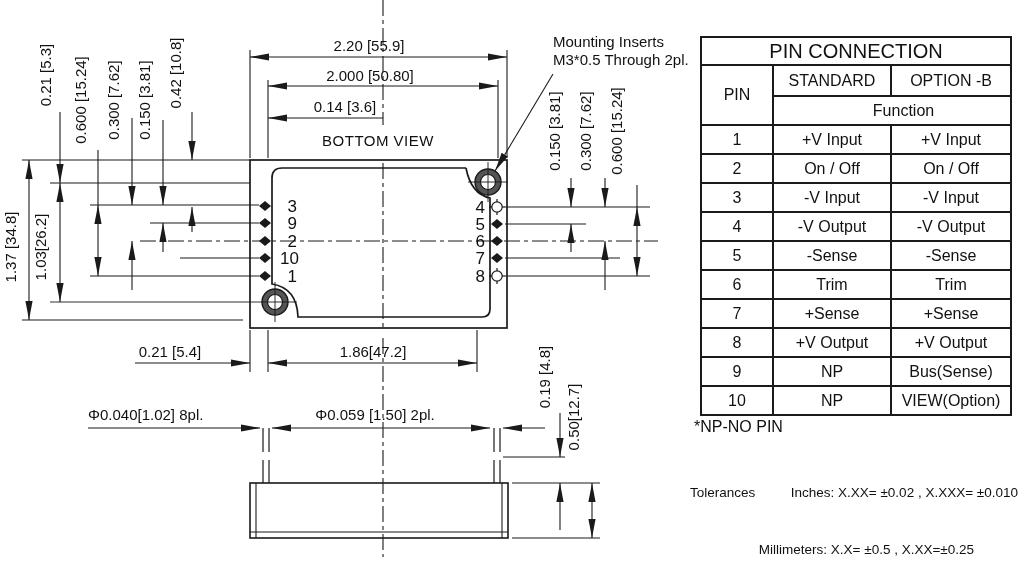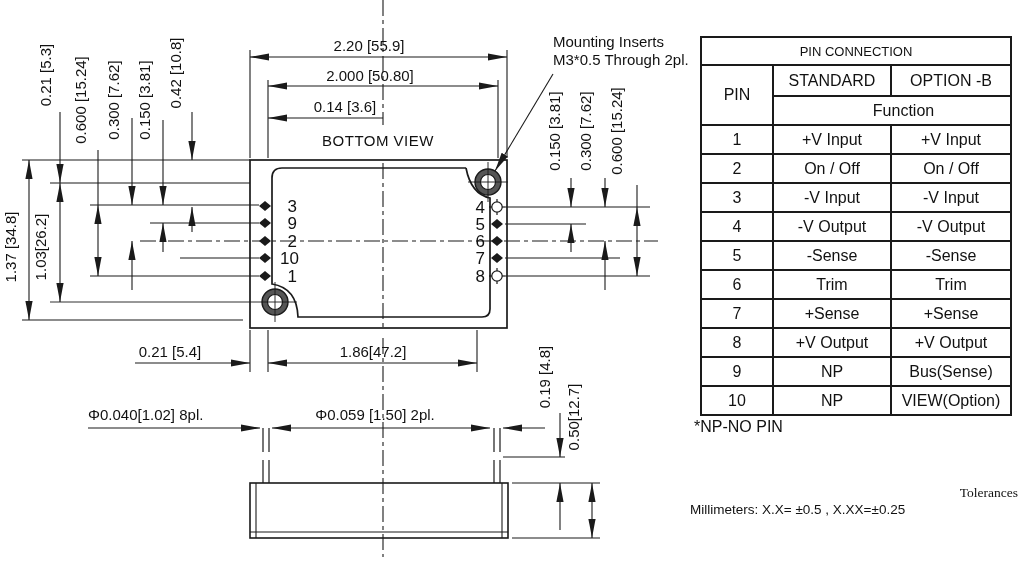--- a/index.html
+++ b/index.html
@@ -8,31 +8,31 @@
   svg text{font-family:"Liberation Sans",sans-serif;fill:#111;}
   .dim{font-size:15px;}
   .pinNum{font-size:17px;}
   .viewLbl{font-size:15px;letter-spacing:.5px;}
 
   #pin-table-wrap{position:absolute;left:700px;top:36px;}
   table.pin{border-collapse:collapse;table-layout:fixed;width:310px;
             font-size:16px;}
   table.pin th,table.pin td{border:2px solid #1a1a1a;text-align:center;
             padding:0;font-weight:normal;color:#111;}
-  tr.title-row th{height:26px;font-size:13px;}
+  tr.title-row th{height:26px;font-size:20px;}
   tr.hdr-row td{height:29px;}
   tr.func-row td{height:27px;padding-left:23px;}
   tr.data-row td{height:27px;}
   col.c-pin{width:72px;} col.c-std{width:118px;} col.c-opt{width:120px;}
 
   #np-note{position:absolute;left:694px;top:418px;font-size:16px;text-align:center;}
 
   #tol{position:absolute;left:690px;top:484px;width:328px;font-size:13.5px;line-height:17px;}
-  #tol .l2{display:flex;justify-content:flex-end;font-family:Liberation Serif, serif;}
-  #tol .l3{text-align:left;padding-right:44px;}
+  #tol .l2{display:flex;justify-content:space-between;}
+  #tol .l3{text-align:right;padding-right:44px;margin-top:40px;}
 </style>
 </head>
 <body>
 
 <div id="stage">
 
   <svg width="1024" height="561" viewBox="0 0 1024 561">
     <defs>
       <marker id="arr" markerUnits="userSpaceOnUse" markerWidth="20" markerHeight="10" refX="19" refY="5" orient="auto-start-reverse">
         <path d="M0,1.4 L19,5 L0,8.6 Z" fill="#1a1a1a"></path>
@@ -273,17 +273,18 @@
       </tr>
     </tbody>
       </table>
   </div>
 
   <div id="np-note">*NP-NO PIN</div>
 
   <div id="tol">
     <div class="l2">
       <span>Tolerances</span>
+      <span>Inches: X.XX= ±0.02 , X.XXX= ±0.010</span>
     </div>
     <div class="l3">Millimeters: X.X= ±0.5 , X.XX=±0.25</div>
   </div>
 
 </div>
 
 </body></html>

